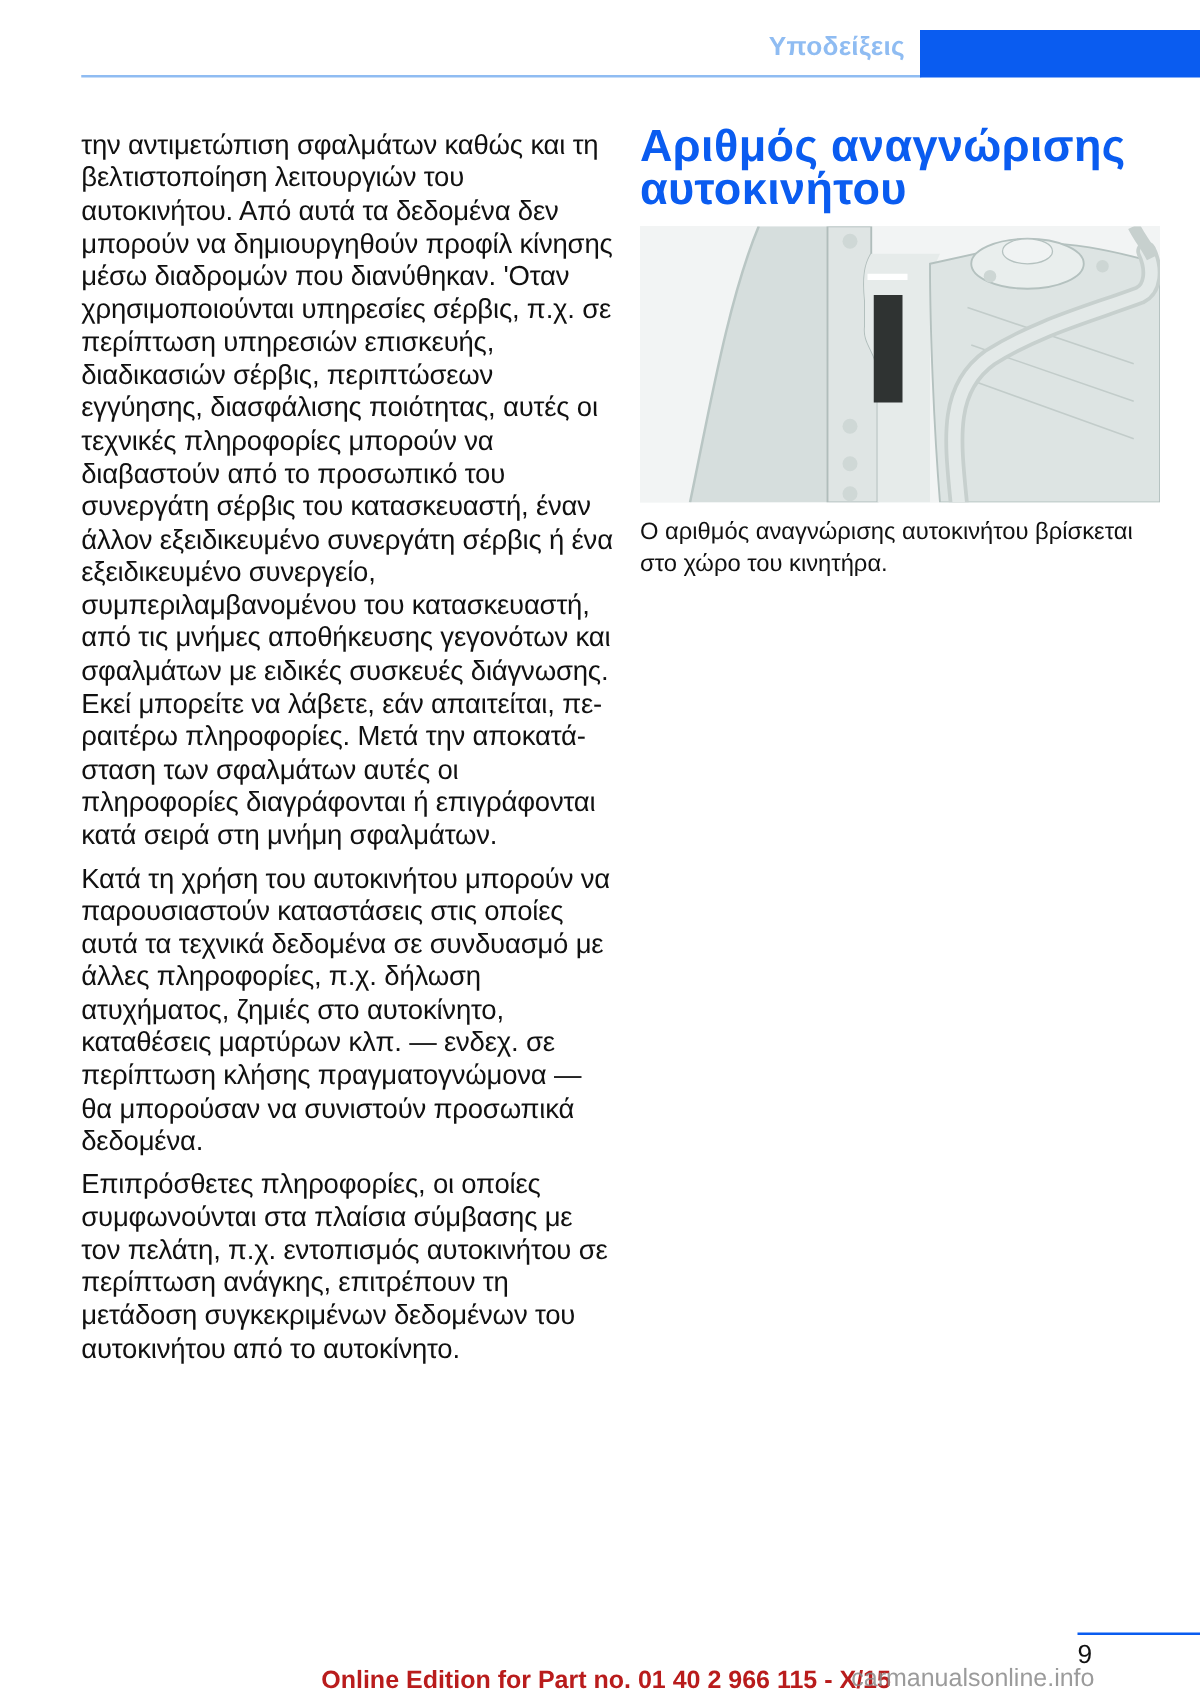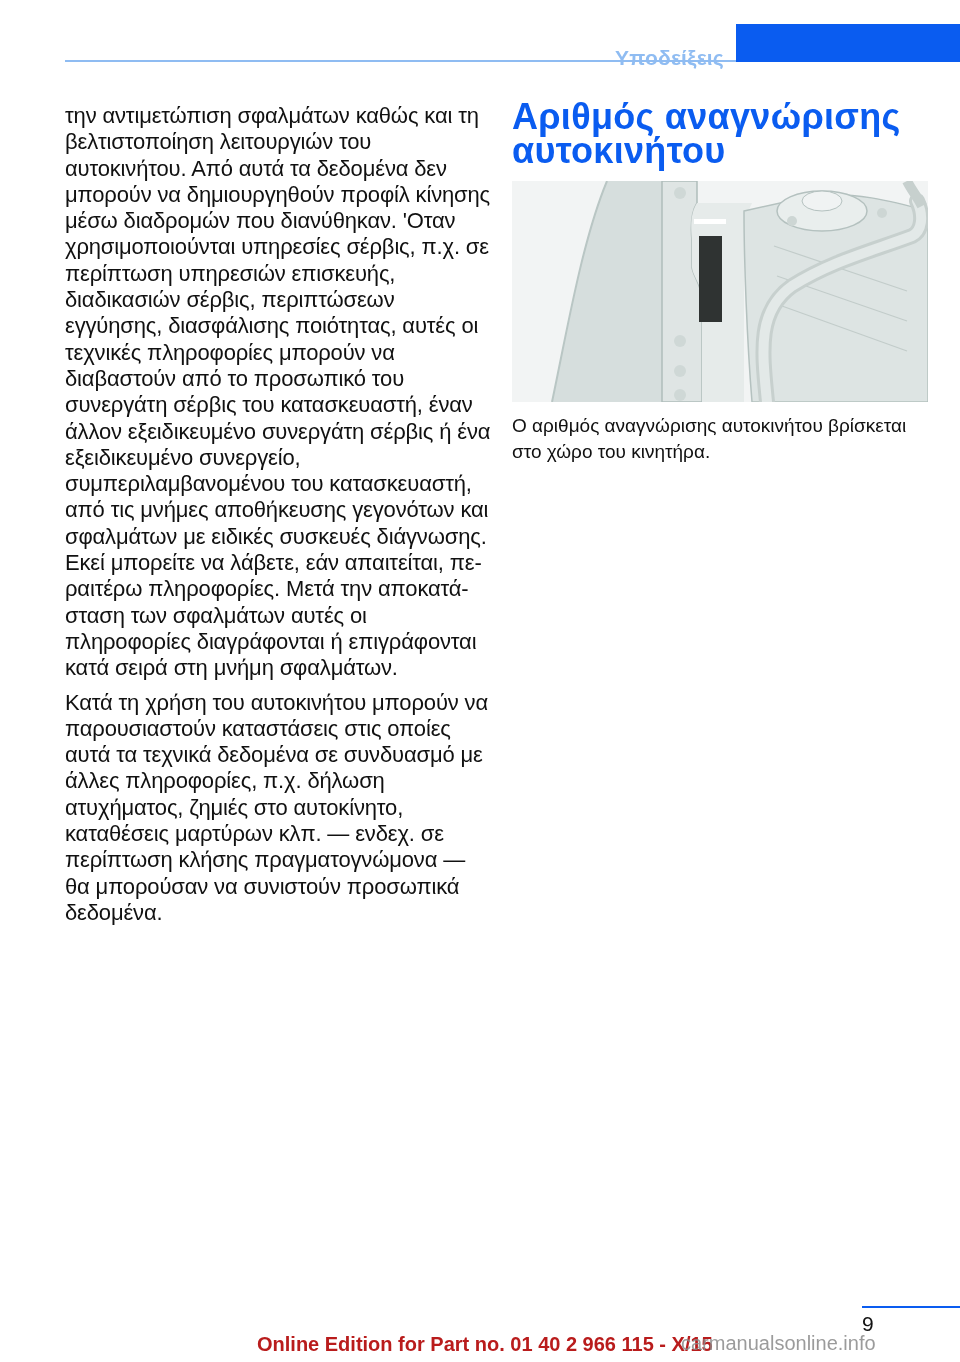--- a/index.html
+++ b/index.html
@@ -24,21 +24,20 @@
       background: #8fbcf2;
     }
     .header-title {
       position: absolute;
       right: 236px;
       top: 26px;
       font-size: 21px;
       font-weight: bold;
       color: #8fbcf2;
       letter-spacing: 0.2px;
-      margin-top: 20px;
     }
     .header-block {
       position: absolute;
       left: 736px;
       top: 24px;
       width: 224px;
       height: 38px;
       background: #0a5cf0;
     }
     .col-left {
@@ -124,20 +123,21 @@
 </head>
 <body>
 
 <div class="header-rule"></div>
 <div class="header-title">Υποδείξεις</div>
 <div class="header-block"></div>
 
 <div class="col-left">
   <p>την αντιμετώπιση σφαλμάτων καθώς και τη βελτιστοποίηση λειτουργιών του αυτοκινήτου. Από αυτά τα δεδομένα δεν μπορούν να δη­μιουργηθούν προφίλ κίνησης μέσω διαδρομών που διανύθηκαν. 'Οταν χρησιμοποιούνται υπη­ρεσίες σέρβις, π.χ. σε περίπτωση υπηρεσιών επισκευής, διαδικασιών σέρβις, περιπτώσεων εγγύησης, διασφάλισης ποιότητας, αυτές οι τεχνικές πληροφορίες μπορούν να διαβαστούν από το προσωπικό του συνεργάτη σέρβις του κατασκευαστή, έναν άλλον εξειδικευμένο συν­εργάτη σέρβις ή ένα εξειδικευμένο συνεργείο, συμπεριλαμβανομένου του κατασκευαστή, από τις μνήμες αποθήκευσης γεγονότων και σφαλμάτων με ειδικές συσκευές διάγνωσης. Εκεί μπορείτε να λάβετε, εάν απαιτείται, πε­ραιτέρω πληροφορίες. Μετά την αποκατά­σταση των σφαλμάτων αυτές οι πληροφορίες διαγράφονται ή επιγράφονται κατά σειρά στη μνήμη σφαλμάτων.</p>
   <p>Κατά τη χρήση του αυτοκινήτου μπορούν να παρουσιαστούν καταστάσεις στις οποίες αυτά τα τεχνικά δεδομένα σε συνδυασμό με άλλες πληροφορίες, π.χ. δήλωση ατυχήματος, ζημιές στο αυτοκίνητο, καταθέσεις μαρτύρων κλπ. — ενδεχ. σε περίπτωση κλήσης πραγματογνώ­μονα — θα μπορούσαν να συνιστούν προσω­πικά δεδομένα.</p>
+  <p>Επιπρόσθετες πληροφορίες, οι οποίες συμφω­νούνται στα πλαίσια σύμβασης με τον πελάτη, π.χ. εντοπισμός αυτοκινήτου σε περίπτωση ανάγκης, επιτρέπουν τη μετάδοση συγκεκρι­μένων δεδομένων του αυτοκινήτου από το αυ­τοκίνητο.</p>
 </div>
 
 <div class="col-right">
   <h2 class="section-title">Αριθμός αναγνώρισης αυτοκινήτου</h2>
 </div>
 
 <div class="figure">
   <svg width="416" height="221" viewBox="0 0 416 221" xmlns="http://www.w3.org/2000/svg">
 
     <rect x="0" y="0" width="416" height="221" fill="#f2f4f4"></rect>

